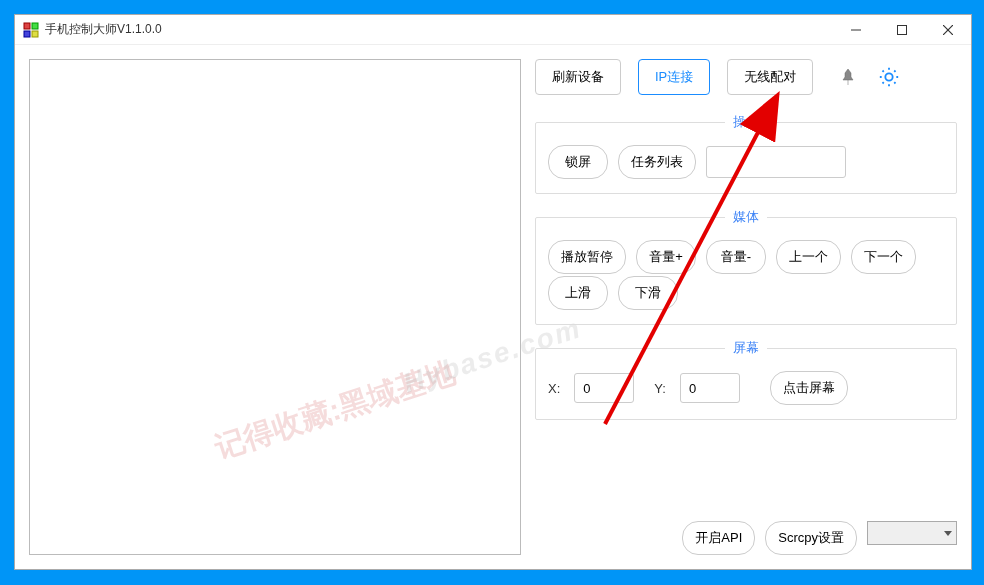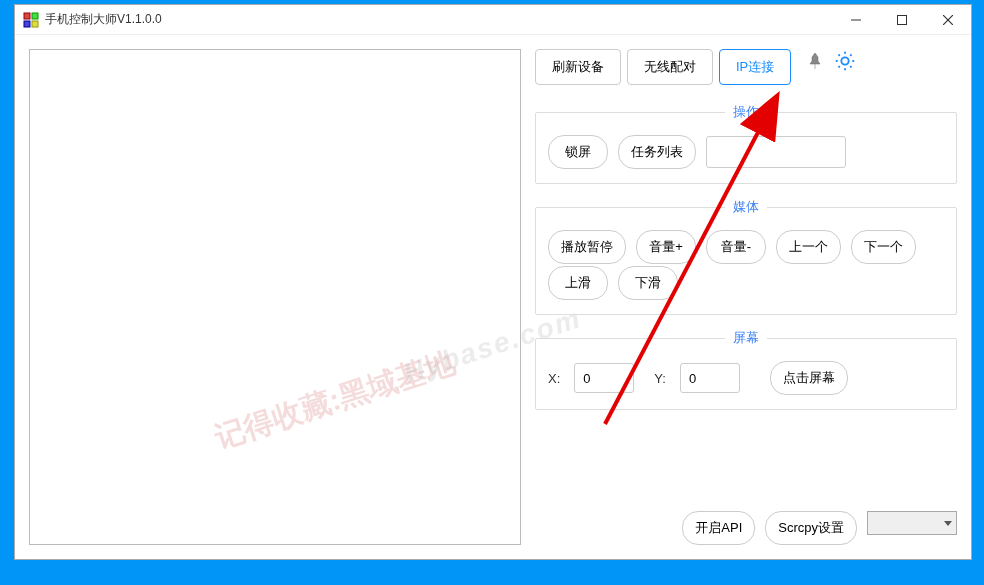--- a/index.html
+++ b/index.html
@@ -9,21 +9,21 @@
   height: 585px;
   font-family: "Microsoft YaHei", "SimSun", sans-serif;
   font-size: 13px;
   color: #333;
   position: relative;
   overflow: hidden;
 }
 .window {
   position: absolute;
   left: 14px;
-  top: 4px;
+  top: 14px;
   width: 958px;
   height: 556px;
   background: #fff;
   border: 1px solid #aaa;
   display: flex;
   flex-direction: column;
 }
 .titlebar {
   height: 30px;
   display: flex;
@@ -87,22 +87,22 @@
 }
 .right-panel {
   flex: 1;
   display: flex;
   flex-direction: column;
   gap: 6px;
   position: relative;
 }
 .toprow {
   display: flex;
-  align-items: flex-start;
-  gap: 6px;
+  align-items: center;
+  gap: 17px;
   margin-bottom: 8px;
 }
 .btn {
   background: #fff;
   border: 1px solid #ccc;
   border-radius: 4px;
   padding: 8px 16px;
   font-size: 13px;
   font-family: inherit;
   cursor: pointer;
@@ -222,22 +222,22 @@
   <div class="content">
     <div class="left-panel">
       <div class="watermark">记得收藏:黑域基地</div>
       <div class="watermark2">Hybase.com</div>
     </div>
 
     <div class="right-panel">
 
       <div class="toprow">
         <button class="btn">刷新设备</button>
+        <button class="btn primary">IP连接</button>
         <button class="btn">无线配对</button>
-        <button class="btn primary">IP连接</button>
         <div class="icon-btn" style="margin-left:6px;">
           <svg width="20" height="20" viewBox="0 0 20 20">
               <path d="M10 2 L13 6 L13 10 L15 13 L5 13 L7 10 L7 6 Z M10 13 L10 18" fill="#888" stroke="#666" stroke-width="0.5"></path>
             </svg>
         </div>
         <div class="icon-btn">
           <svg width="22" height="22" viewBox="0 0 24 24">
               <path fill="none" stroke="#1a8cff" stroke-width="2" d="M12 8a4 4 0 100 8 4 4 0 000-8z M12 2v2 M12 20v2 M4.9 4.9l1.4 1.4 M17.7 17.7l1.4 1.4 M2 12h2 M20 12h2 M4.9 19.1l1.4-1.4 M17.7 6.3l1.4-1.4"></path>
             </svg>
         </div>

